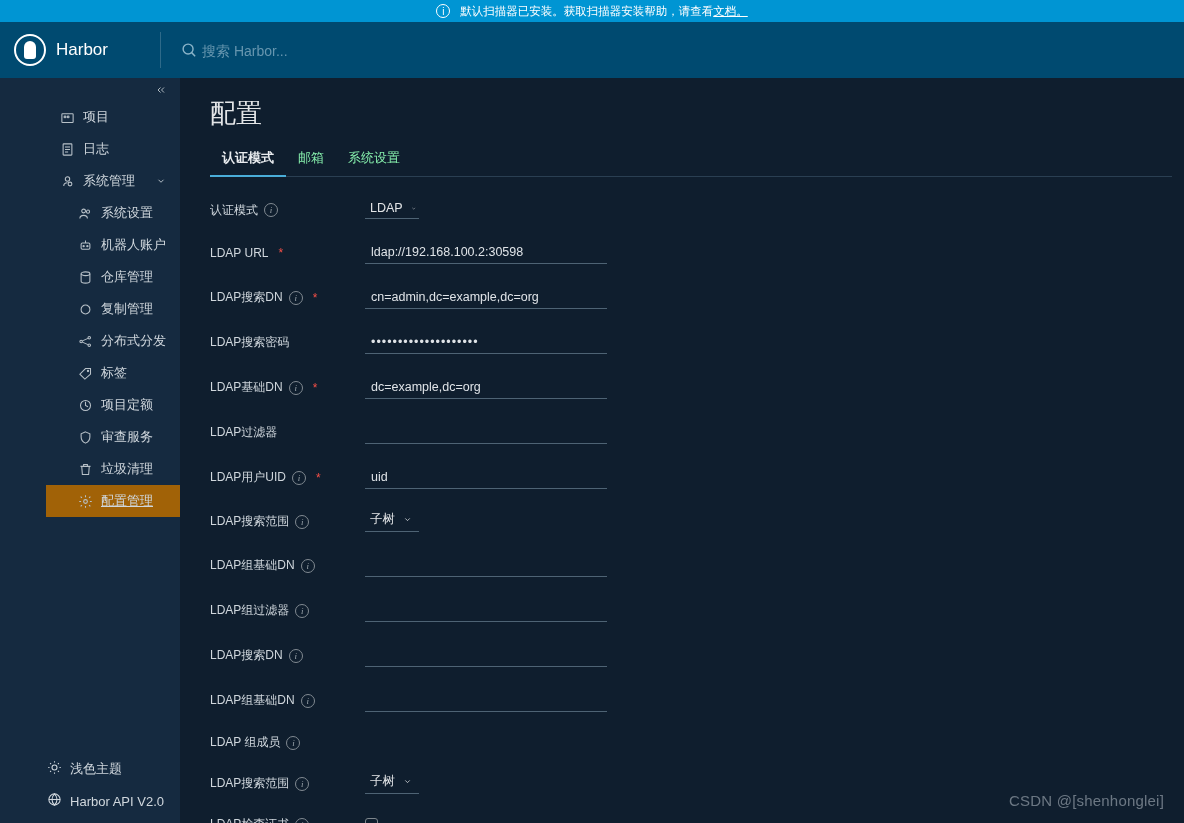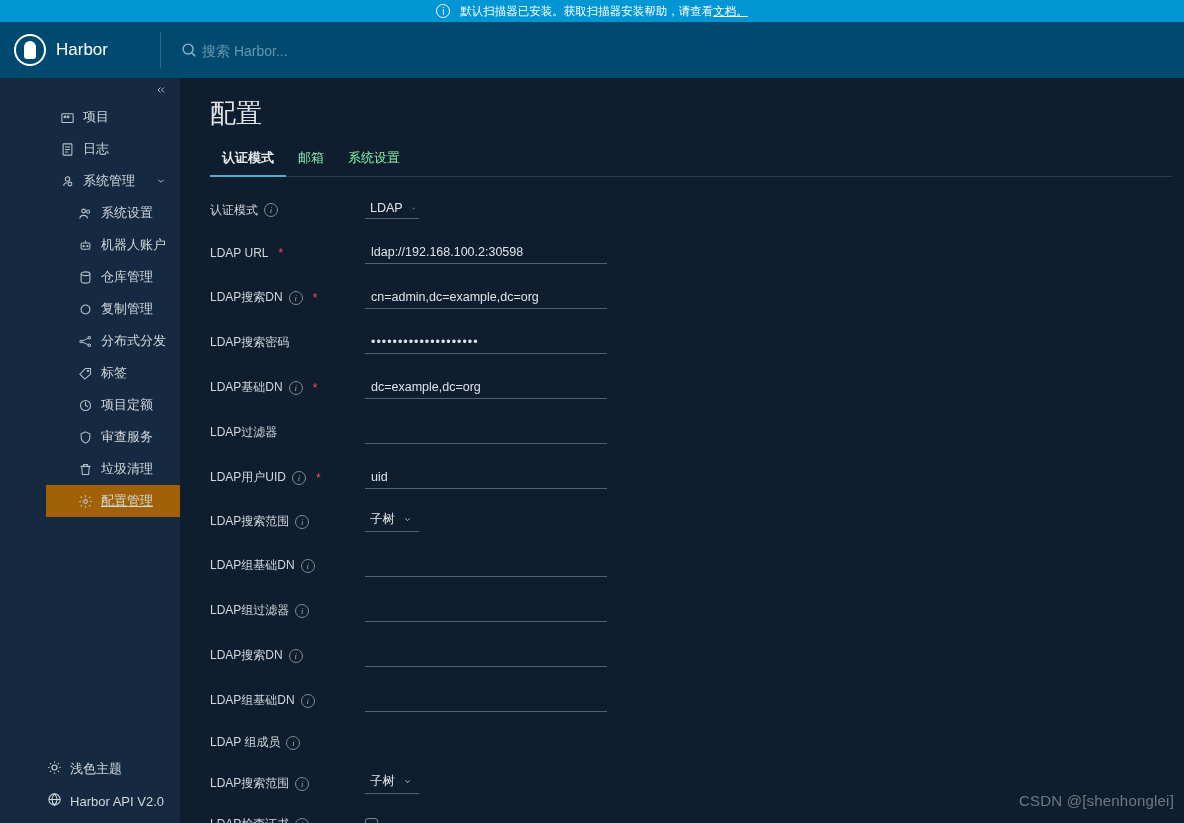--- a/index.html
+++ b/index.html
@@ -44,21 +44,21 @@
 
     .form-row { display: flex; align-items: center; margin-bottom: 22px; }
     .flabel { width: 155px; font-size: 12px; color: #d0d7dd; display: flex; align-items: center; gap: 6px; }
     .info-i { width: 14px; height: 14px; border: 1px solid #828b92; border-radius: 50%; display: inline-flex; align-items: center; justify-content: center; font-size: 9px; color: #9aa4aa; font-style: italic; font-family: serif; }
     .req { color: #f54f47; margin-left: 4px; }
     .txt-input { background: transparent; border: none; border-bottom: 1px solid #4e6374; padding: 4px 4px 4px 6px; width: 242px; font-size: 12.5px; color: #dfe3e7; outline: none; }
     .select-wrap { border-bottom: 1px solid #4e6374; width: 54px; padding: 0 3px 3px 5px; display: flex; align-items: center; gap: 8px; font-size: 12.5px; }
     .caret-dn { width: 9px; height: 9px; }
     .chk { width: 13px; height: 13px; border: 1px solid #7e868c; border-radius: 3px; background: transparent; }
 
-    .watermark { position: fixed; right: 10px; bottom: 14px; font-size: 15px; color: rgba(200,208,216,0.5); letter-spacing: 0.2px; pointer-events: none; }
+    .watermark { position: fixed; right: 20px; bottom: 14px; font-size: 15px; color: rgba(200,208,216,0.5); letter-spacing: 0.2px; pointer-events: none; }
   </style>
 </head>
 <body>
 
 <div class="banner">
   <span class="icon">i</span>
   <span>默认扫描器已安装。获取扫描器安装帮助，请查看 </span>
   <a>文档。</a>
 </div>
 

